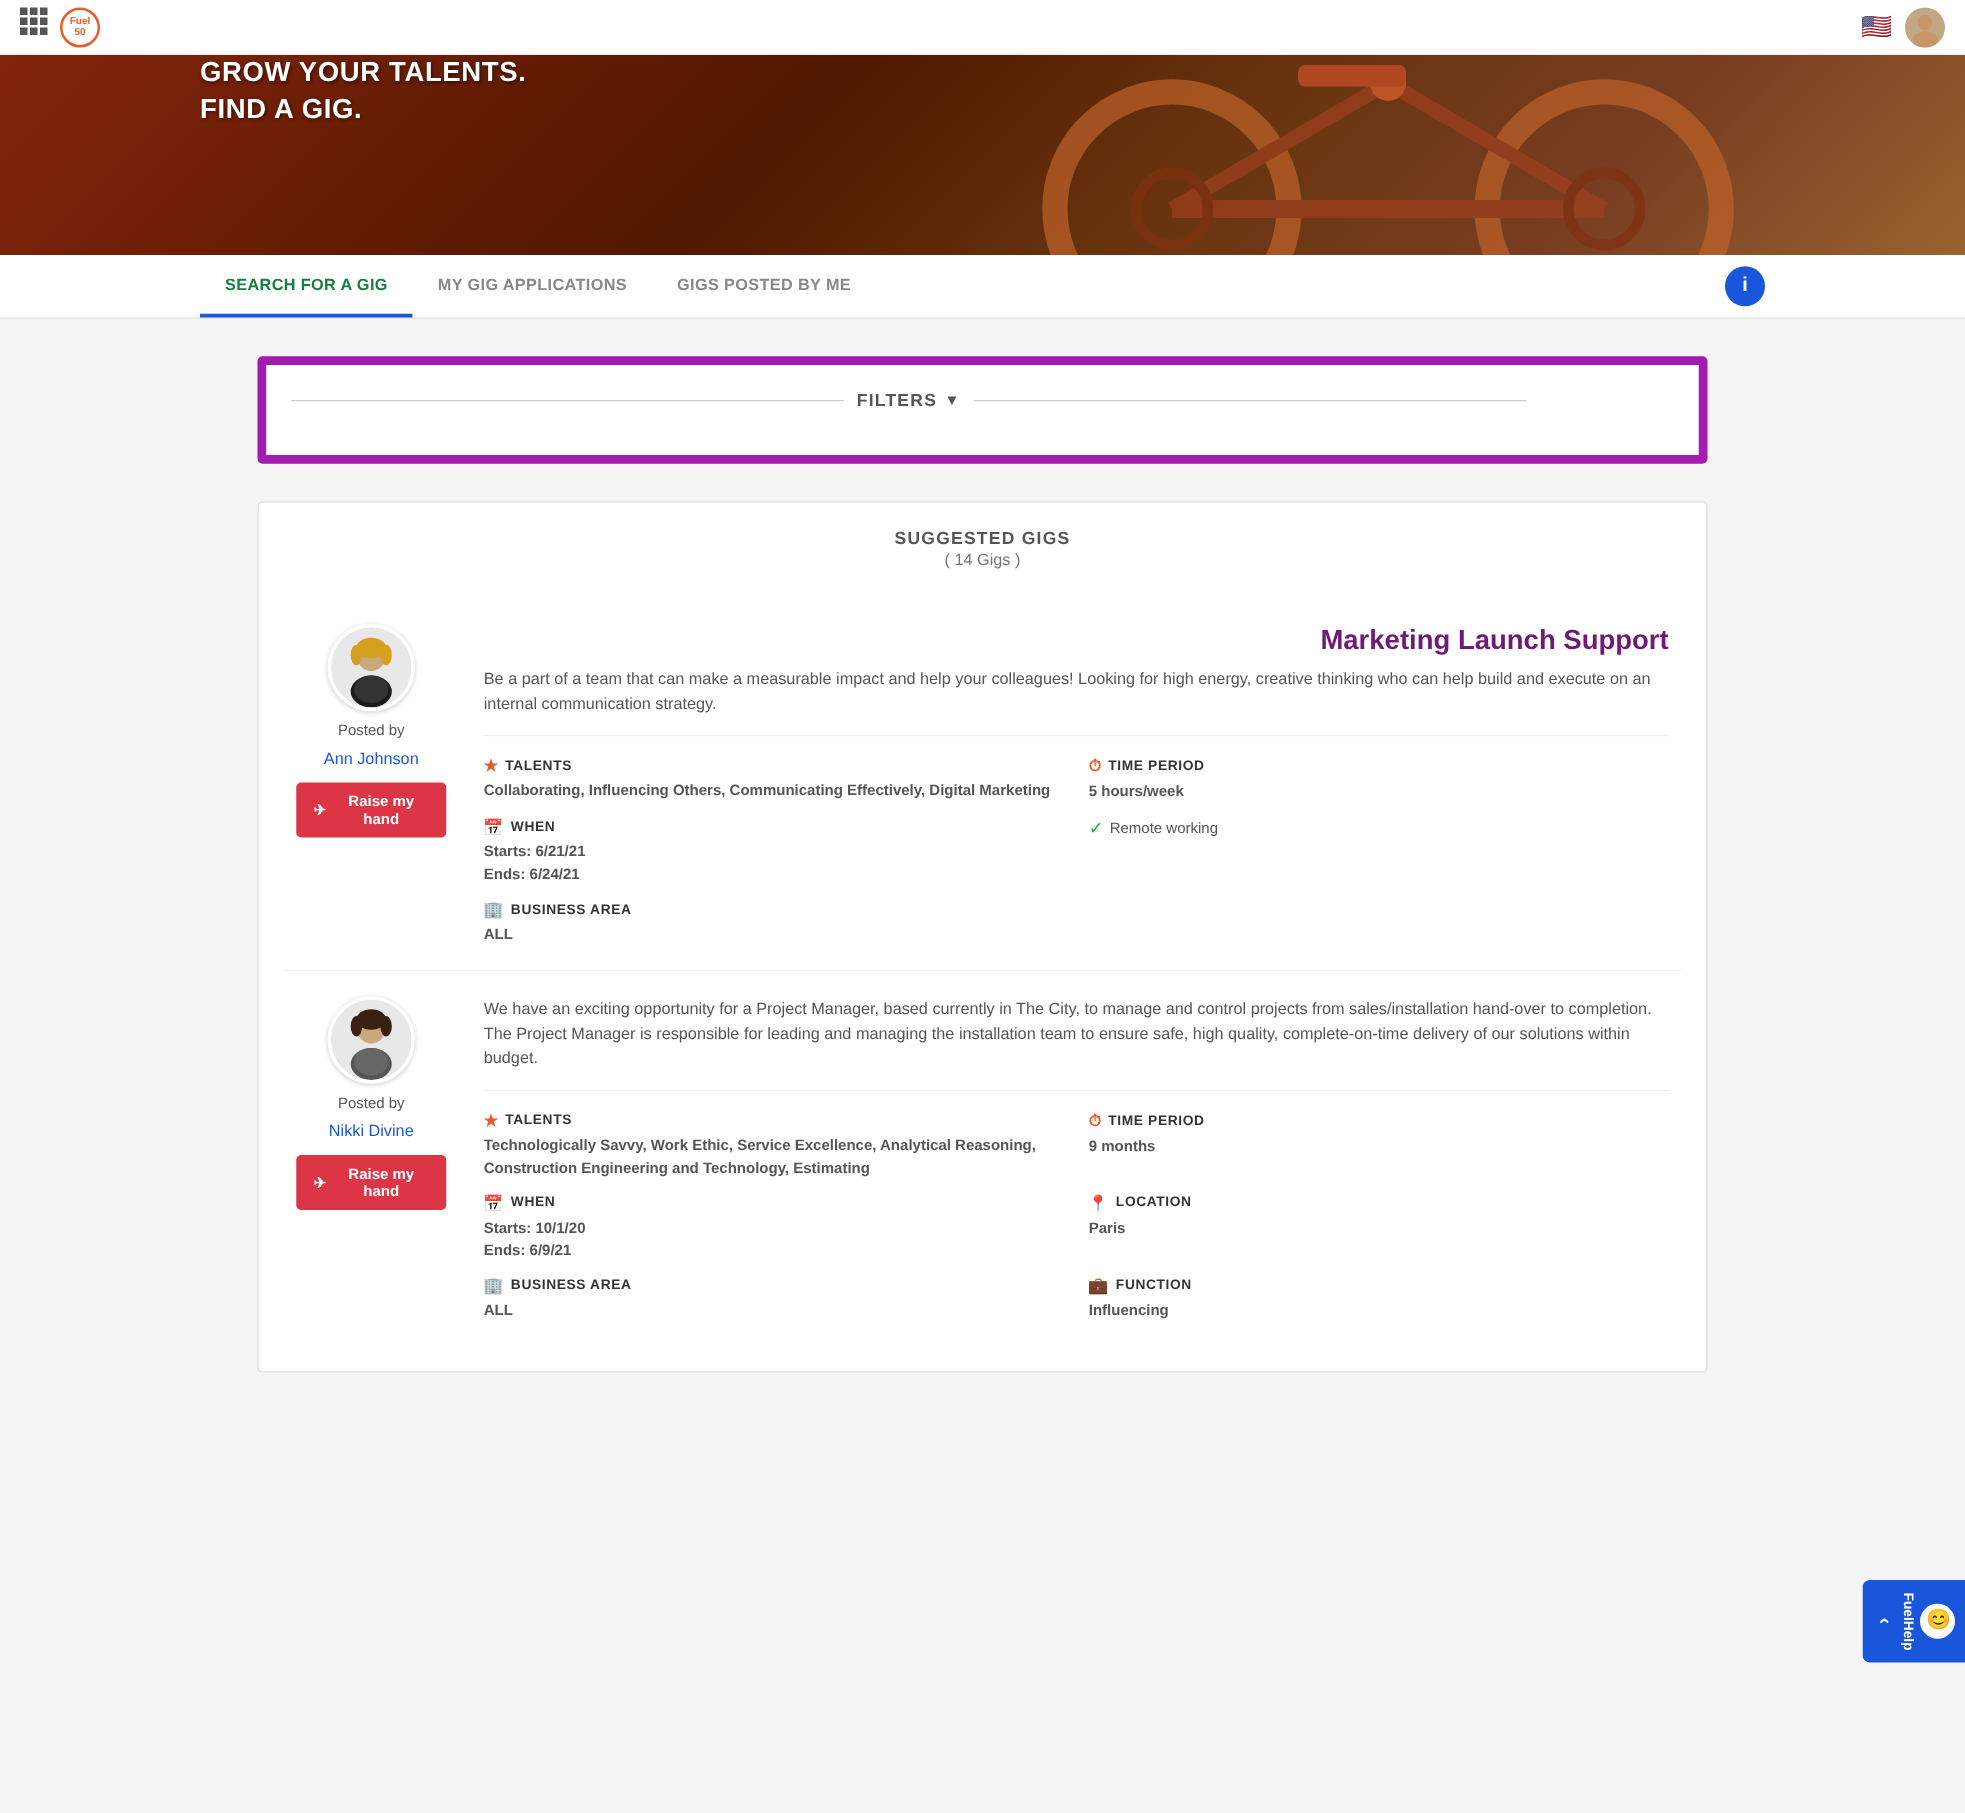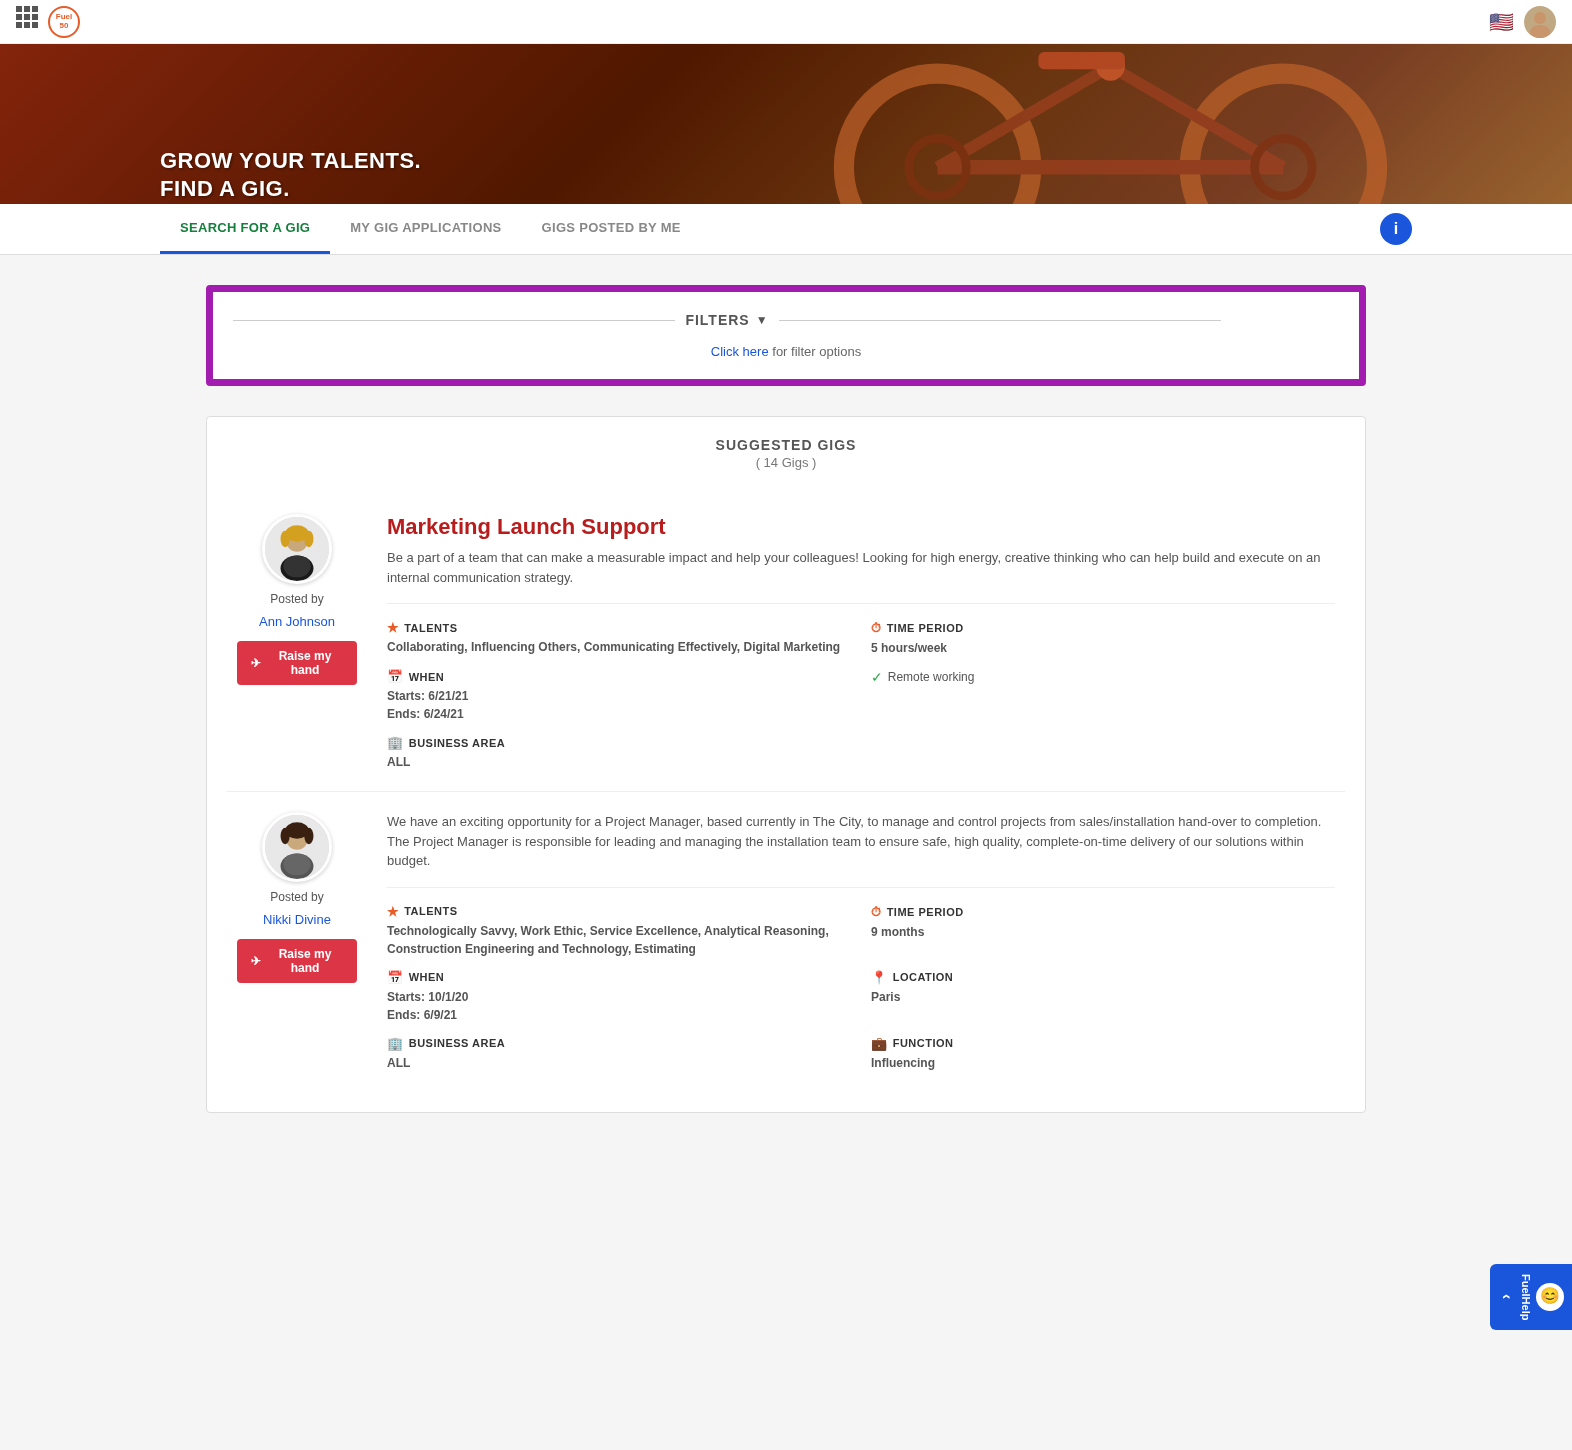--- a/index.html
+++ b/index.html
@@ -34,21 +34,21 @@
       font-size: 18px; color: #fff;
     }
 
     
     .hero {
       position: relative;
       height: 160px;
       background: linear-gradient(135deg, #b03010 0%, #6b2000 40%, #8b4513 60%, #a0522d 80%, #cd853f 100%);
       overflow: hidden;
       display: flex;
-      align-items: flex-end;
+      align-items: flex-start;
     }
     .hero-overlay {
       position: absolute; inset: 0;
       background: rgba(0,0,0,0.25);
     }
     .hero-text {
       position: relative; z-index: 2;
       padding: 0 0 0 160px;
       color: #fff;
     }
@@ -217,22 +217,23 @@
       align-items: center;
       gap: 6px;
       margin-top: 4px;
     }
     .raise-hand-btn .send-icon { font-size: 12px; }
 
     .gig-content { flex: 1; }
     .gig-title {
       font-size: 22px;
       font-weight: 700;
-      color: #b91c1c;
+      color: #701a75;
       margin-bottom: 8px;
+      text-align: right;
     }
     .gig-description {
       font-size: 13px;
       color: #555;
       line-height: 1.5;
       margin-bottom: 16px;
     }
     .gig-divider {
       border: none;
       border-top: 1px solid #eee;
@@ -374,24 +375,20 @@
     <div class="filters-header">
       <div class="filters-header-row">
         <hr class="filters-line">
         <div class="filters-title">
           <span>FILTERS</span>
           <span class="arrow">▼</span>
         </div>
         <hr class="filters-line">
       </div>
     </div>
-    <div class="filter-click">
-      <a href="#">Click here</a>
-      <span> for filter options</span>
-    </div>
   </div>
 
   <div class="suggested-section">
     <div class="suggested-header">
       <div class="suggested-title">SUGGESTED GIGS</div>
       <div class="suggested-count">( 14 Gigs )</div>
     </div>
 
     <div class="gig-card">
       <div class="gig-poster">

